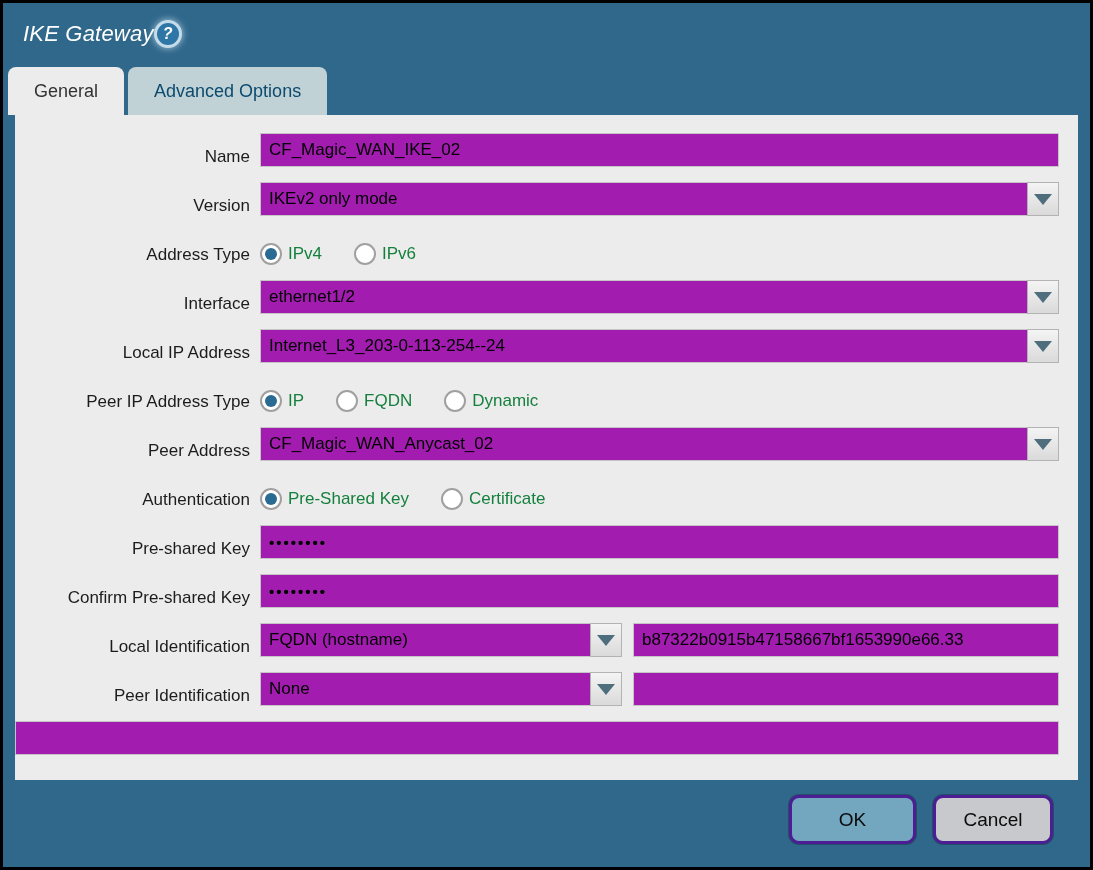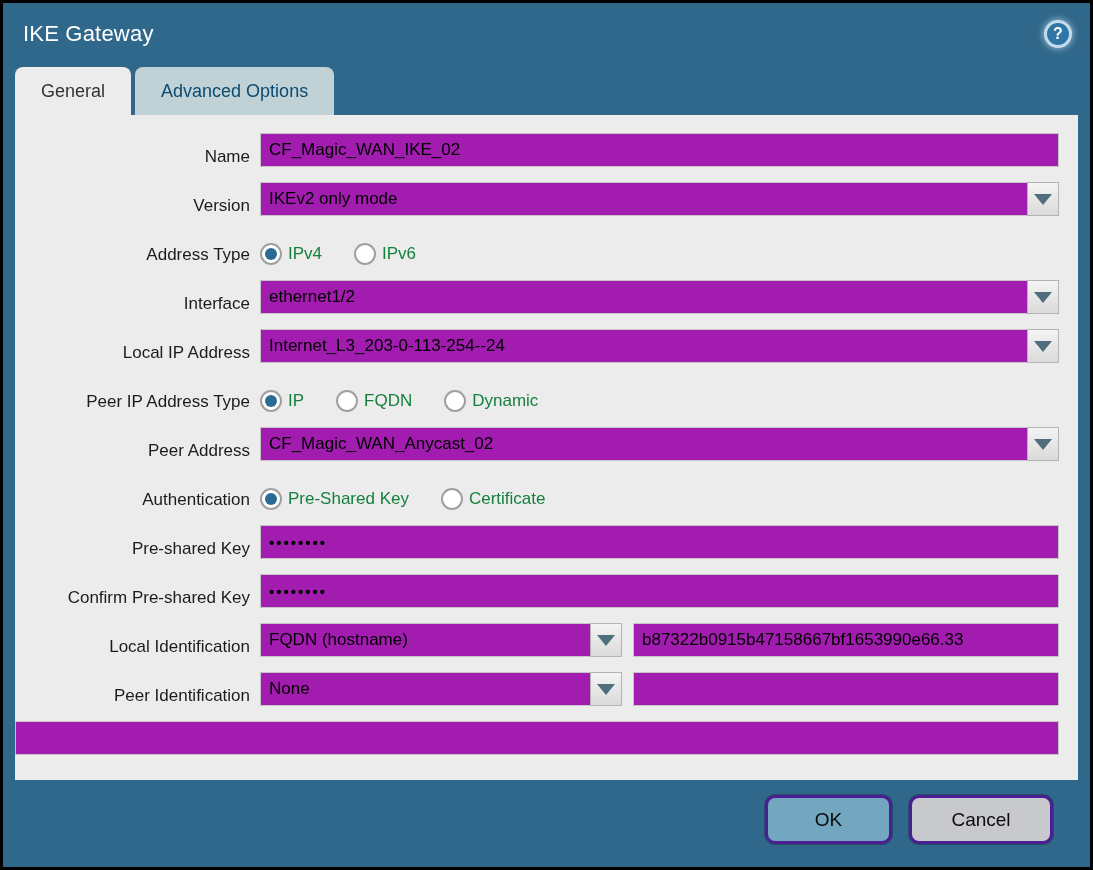--- a/index.html
+++ b/index.html
@@ -12,39 +12,40 @@
     width:1093px; height:870px;
     background:#30688b;
     border:3px solid #000;
     border-radius:3px;
     display:flex; flex-direction:column;
     overflow:hidden;
   }
   
   .titlebar {
     height:62px; flex:0 0 auto;
-    display:flex; align-items:center; justify-content:space-between;
-    padding:0 18px 0 20px;
+    display:flex; align-items:center; 
+    padding:0 10px 0 20px;
+    font-style:italic;
   }
   .title {
     color:#fff; font-size:22px; letter-spacing:0.2px;
   }
   .help-icon {
     width:28px; height:28px; border-radius:50%;
     background:#2e76a5;
     border:3px solid #c4dcea;
     box-shadow:0 0 6px 1px rgba(200,225,240,0.65);
     color:#fff; font-size:16px; font-weight:bold;
     display:flex; align-items:center; justify-content:center;
     cursor:pointer;
   }
   
   .tabstrip {
     flex:0 0 auto; height:50px;
-    padding-left:12px;
+    padding-left:5px;
     display:flex; align-items:flex-end; gap:4px;
   }
   .tab {
     height:48px; padding:0 26px;
     display:flex; align-items:center; justify-content:center;
     border-top-left-radius:8px; border-top-right-radius:8px;
     font-size:18px; cursor:pointer;
   }
   .tab.active {
     background:#ececec; color:#333;
@@ -124,21 +125,21 @@
   .btn {
     width:127px; height:49px;
     border-radius:10px;
     border:3px solid #4c1d95;
     box-shadow:0 0 0 1px rgba(0,0,0,0.25);
     font-family:"Liberation Sans","DejaVu Sans",sans-serif;
     font-size:19px; color:#0b0b0b;
     cursor:pointer;
   }
   .btn-ok { background:#73a6bf; }
-  .btn-cancel { background:#c8c9cc; width:144px;border-radius:10px; }
+  .btn-cancel { background:#c8c9cc; width:120px;border-radius:10px; }
 </style>
 </head>
 <body>
 
 <div class="dialog">
 
   <div class="titlebar">
     <div class="title">IKE Gateway</div>
     <div class="help-icon">?</div>
   </div>

